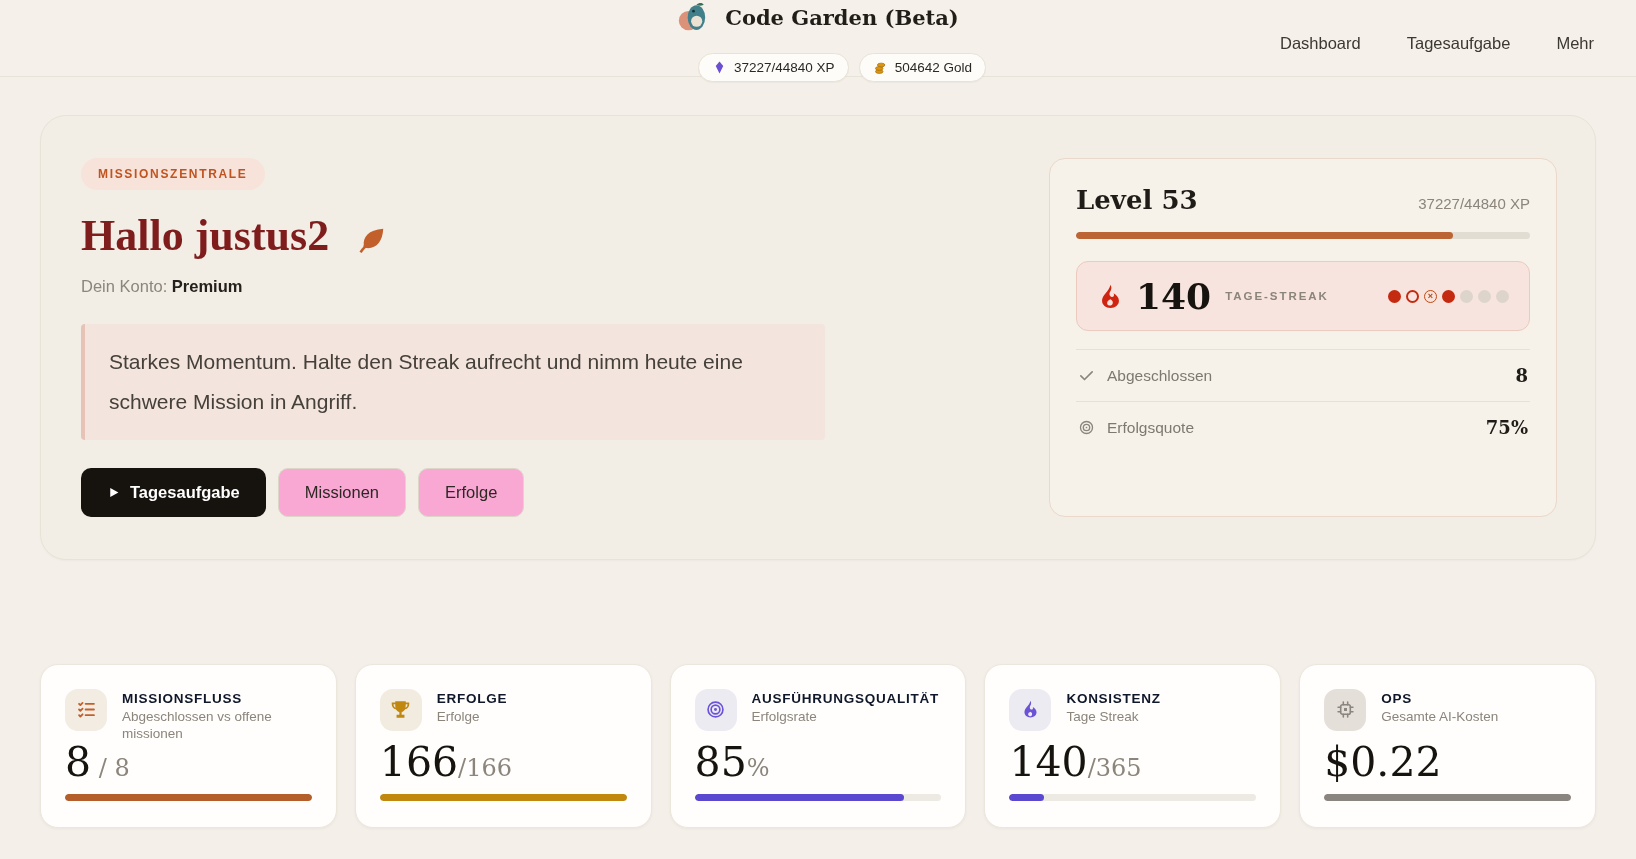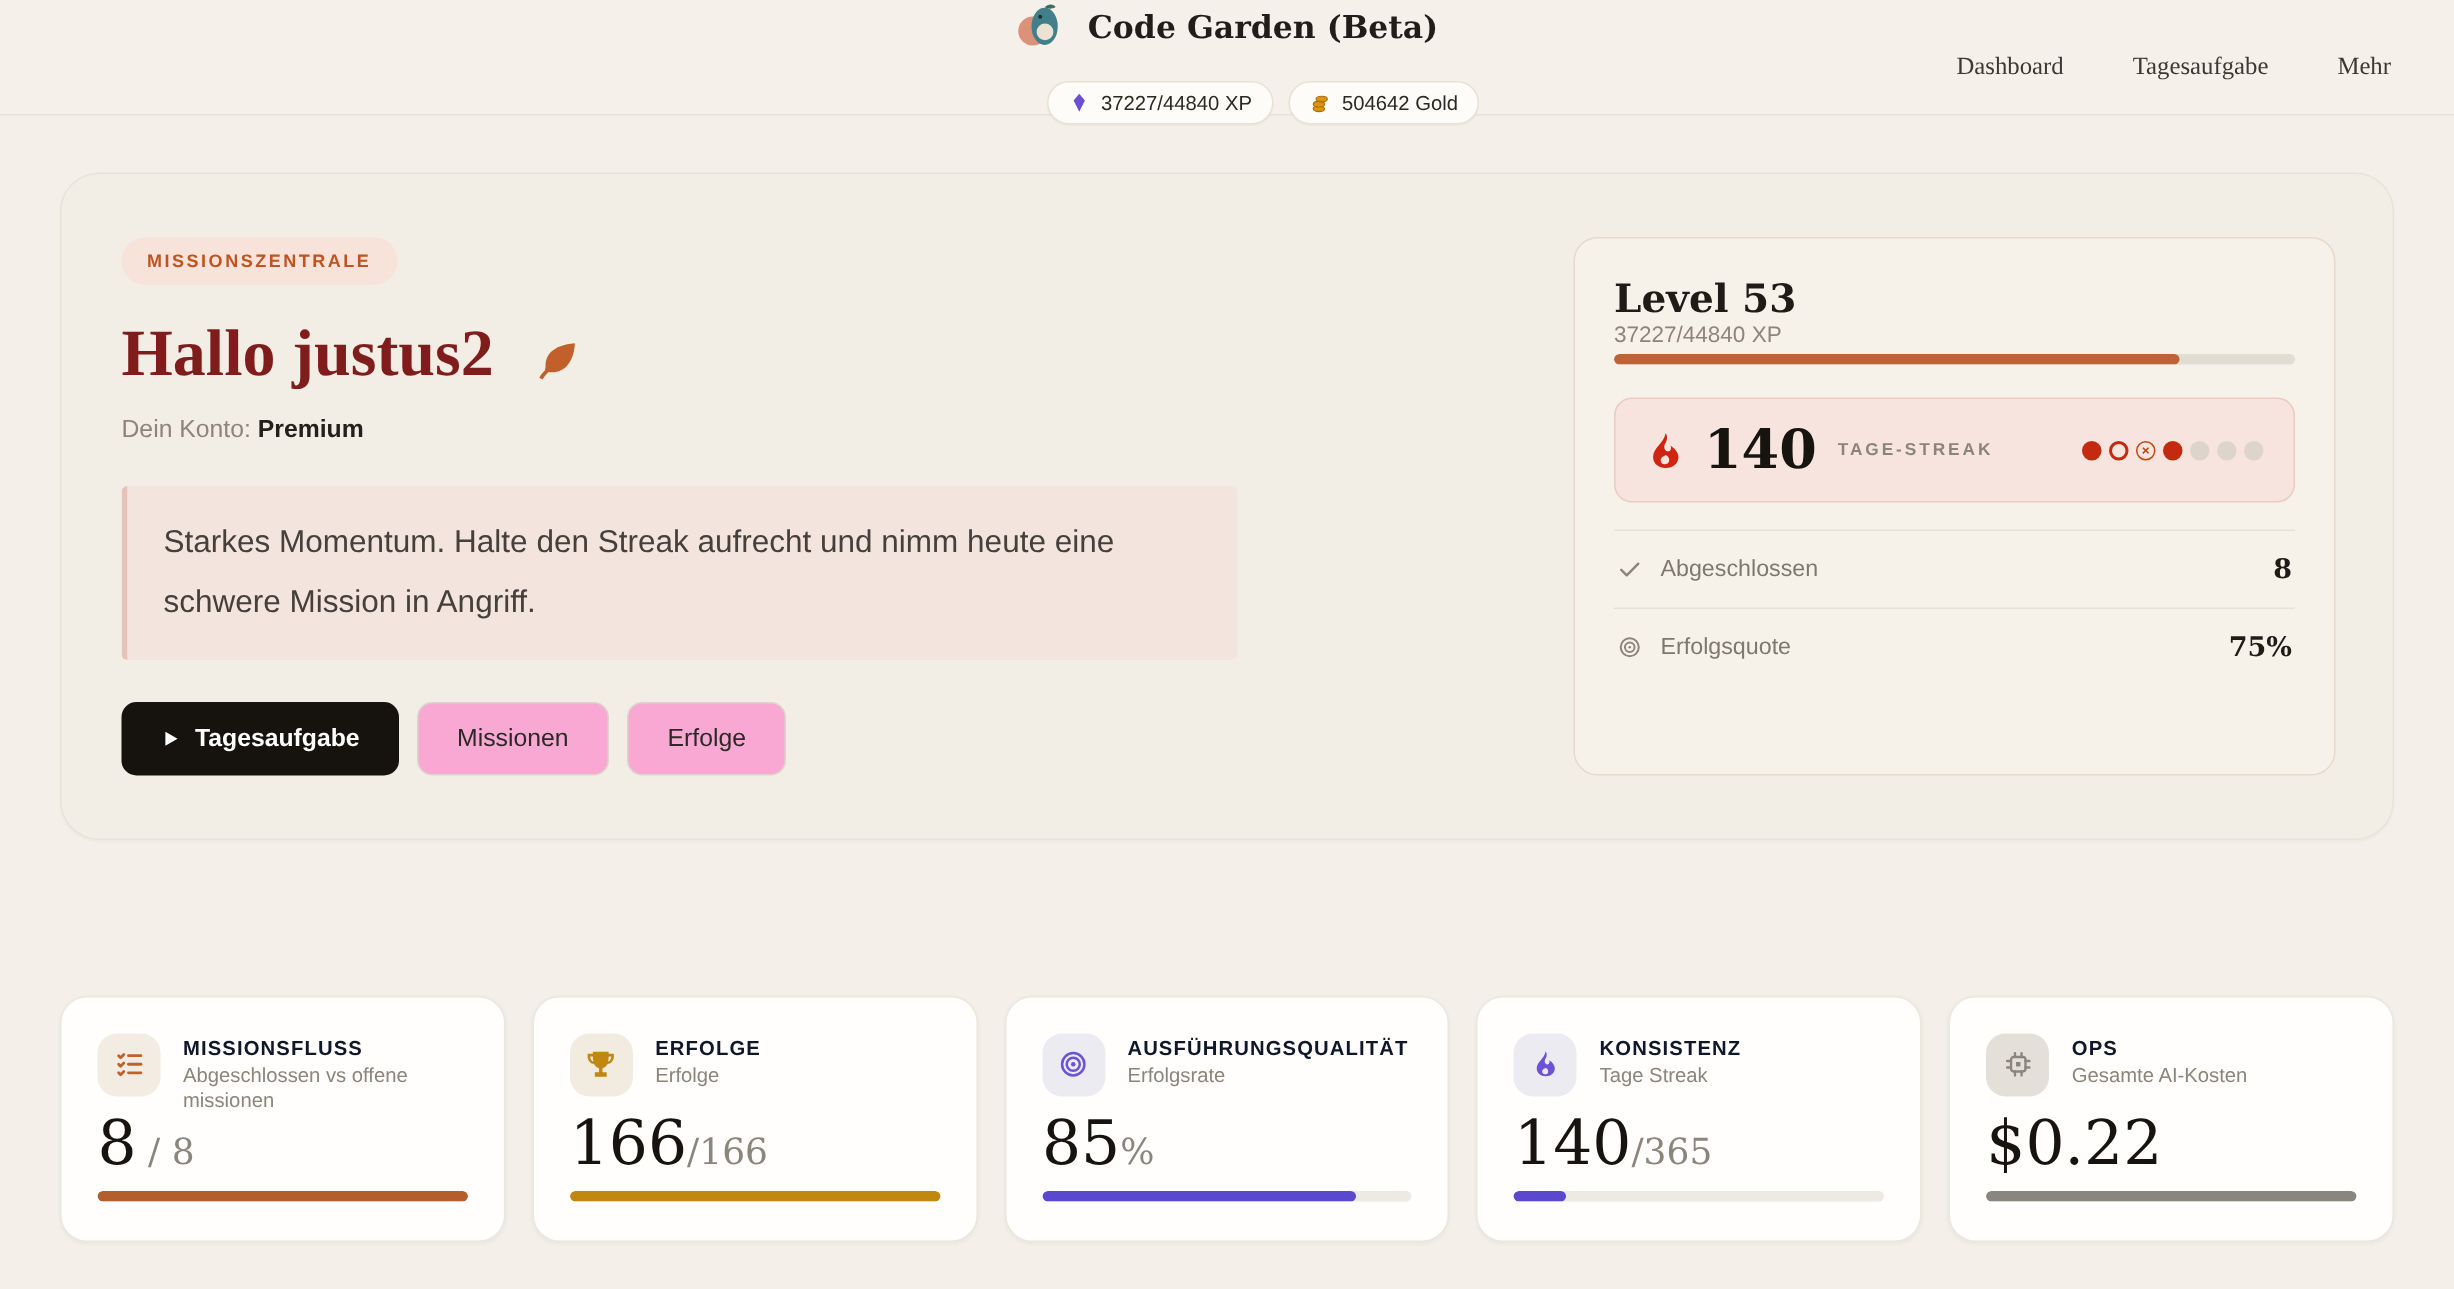--- a/index.html
+++ b/index.html
@@ -11,21 +11,21 @@
     overflow:hidden;
   }
   
   .navbar {
     height:77px; display:flex; align-items:center;
     padding:0 42px; border-bottom:1px solid #e8e3d8; background:#f5f1ea;flex-direction:column;
   }
   .brand { display:flex; align-items:center; gap:14px; cursor:pointer; }
   .brand svg { width:34px; height:34px; }
   .brand-title { font-family:"DejaVu Serif","Liberation Serif",serif; font-weight:700; font-size:21px; color:#211e19; }
-  .nav-links { margin-left:auto; display:flex; align-items:center; gap:46px;font-family:Liberation Serif, serif; }
+  .nav-links { margin-left:auto; display:flex; align-items:center; gap:46px; }
   .nav-link { font-size:16.5px; color:#3c3832; cursor:pointer; }
   .pill-group { display:flex; align-items:center; gap:10px; margin-left:48px; }
   .pill {
     display:flex; align-items:center; gap:7px; background:#fdfcf9;
     border:1px solid #e8e2d6; border-radius:999px; height:29px; padding:0 13px;
     font-size:13.5px; color:#2c2924; box-shadow:0 1px 1px rgba(40,32,20,.04);
   }
   .pill svg { width:15px; height:15px; }
   
   .hero {
@@ -58,21 +58,21 @@
     font-family:"Liberation Sans",sans-serif;
   }
   .btn-primary { background:#16130f; color:#fff; padding:0 26px; font-weight:600; }
   .btn-primary svg { width:13px; height:13px; }
   .btn-ghost { background:#f9a8d4; border:1px solid #dcd6c8; color:#2c2924; padding:12px 26px; }
   
   .level-card {
     width:508px; background:#f6f2ea; border:1px solid #ead8ca; border-radius:16px;
     padding:26px 26px 14px; align-self:stretch;
   }
-  .level-head { display:flex; justify-content:space-between; align-items:baseline; margin-bottom:4px;flex-direction:column; }
+  .level-head { display:flex; justify-content:space-between; align-items:baseline; margin-bottom:17px; }
   .level-title { font-family:"DejaVu Serif","Liberation Serif",serif; font-weight:700; font-size:26px; color:#1f1c17; }
   .level-xp { font-size:15px; color:#8b857b; }
   .level-track { height:7px; background:#e2ddd3; border-radius:99px; overflow:hidden; margin-bottom:22px; }
   .level-fill { height:100%; border-radius:99px; }
   .streak-box {
     background:#f7e4de; border:1px solid #eccabd; border-radius:12px;
     height:70px; display:flex; align-items:center; padding:0 20px; margin-bottom:18px;
   }
   .streak-box .flame { width:27px; height:27px; margin-right:12px; }
   .streak-num { font-family:"DejaVu Serif","Liberation Serif",serif; font-weight:700; font-size:36px; color:#17140f; margin-right:14px; }

